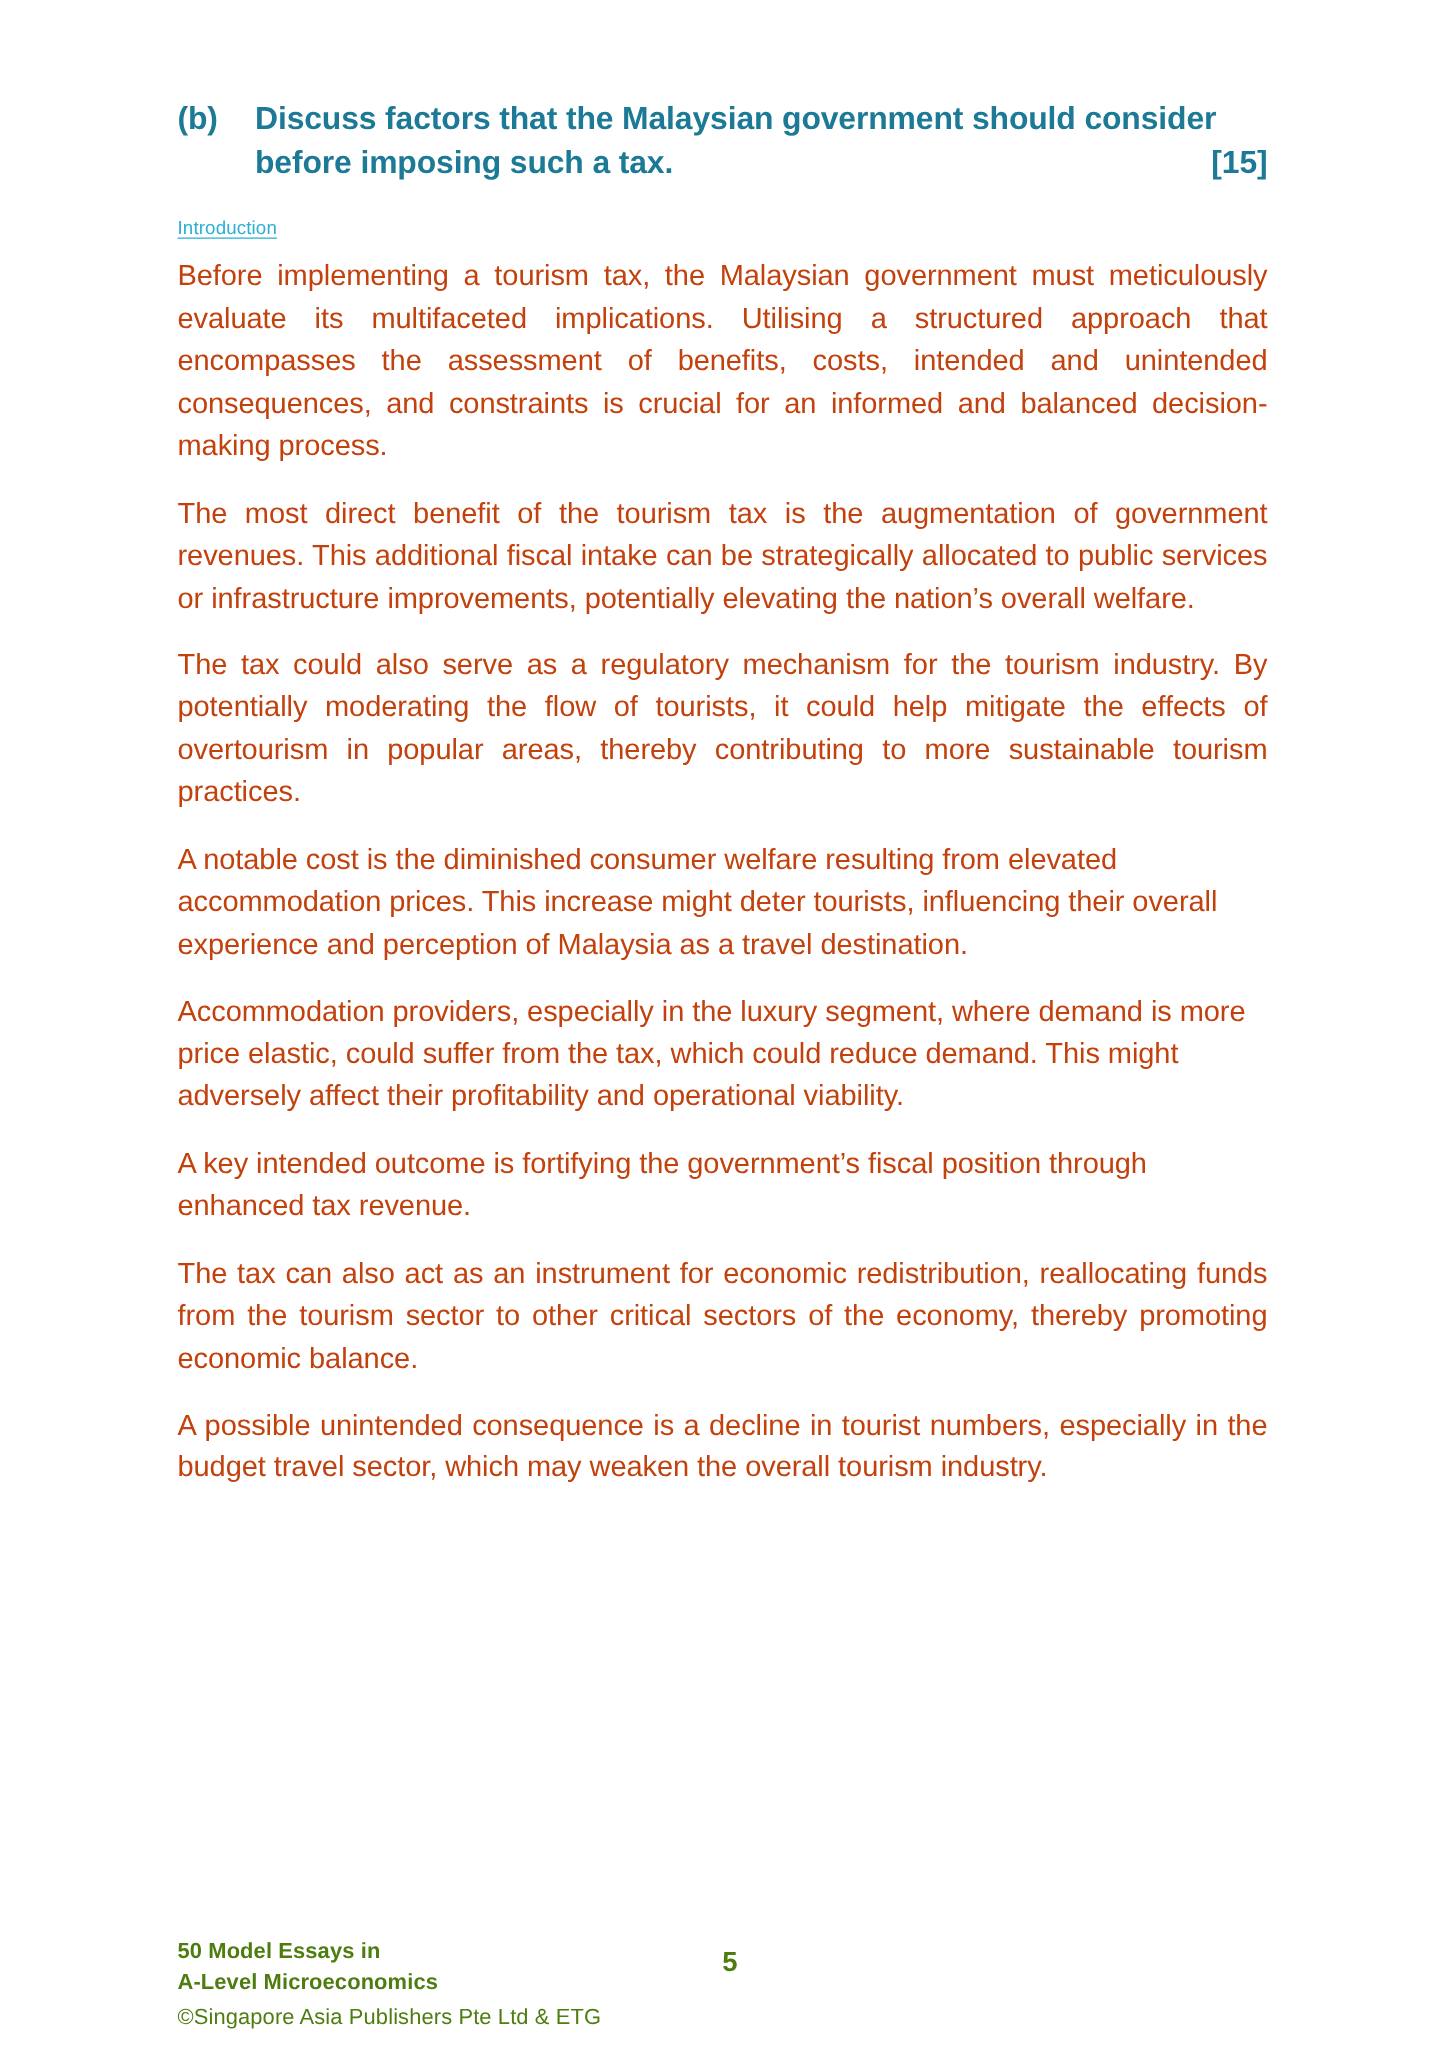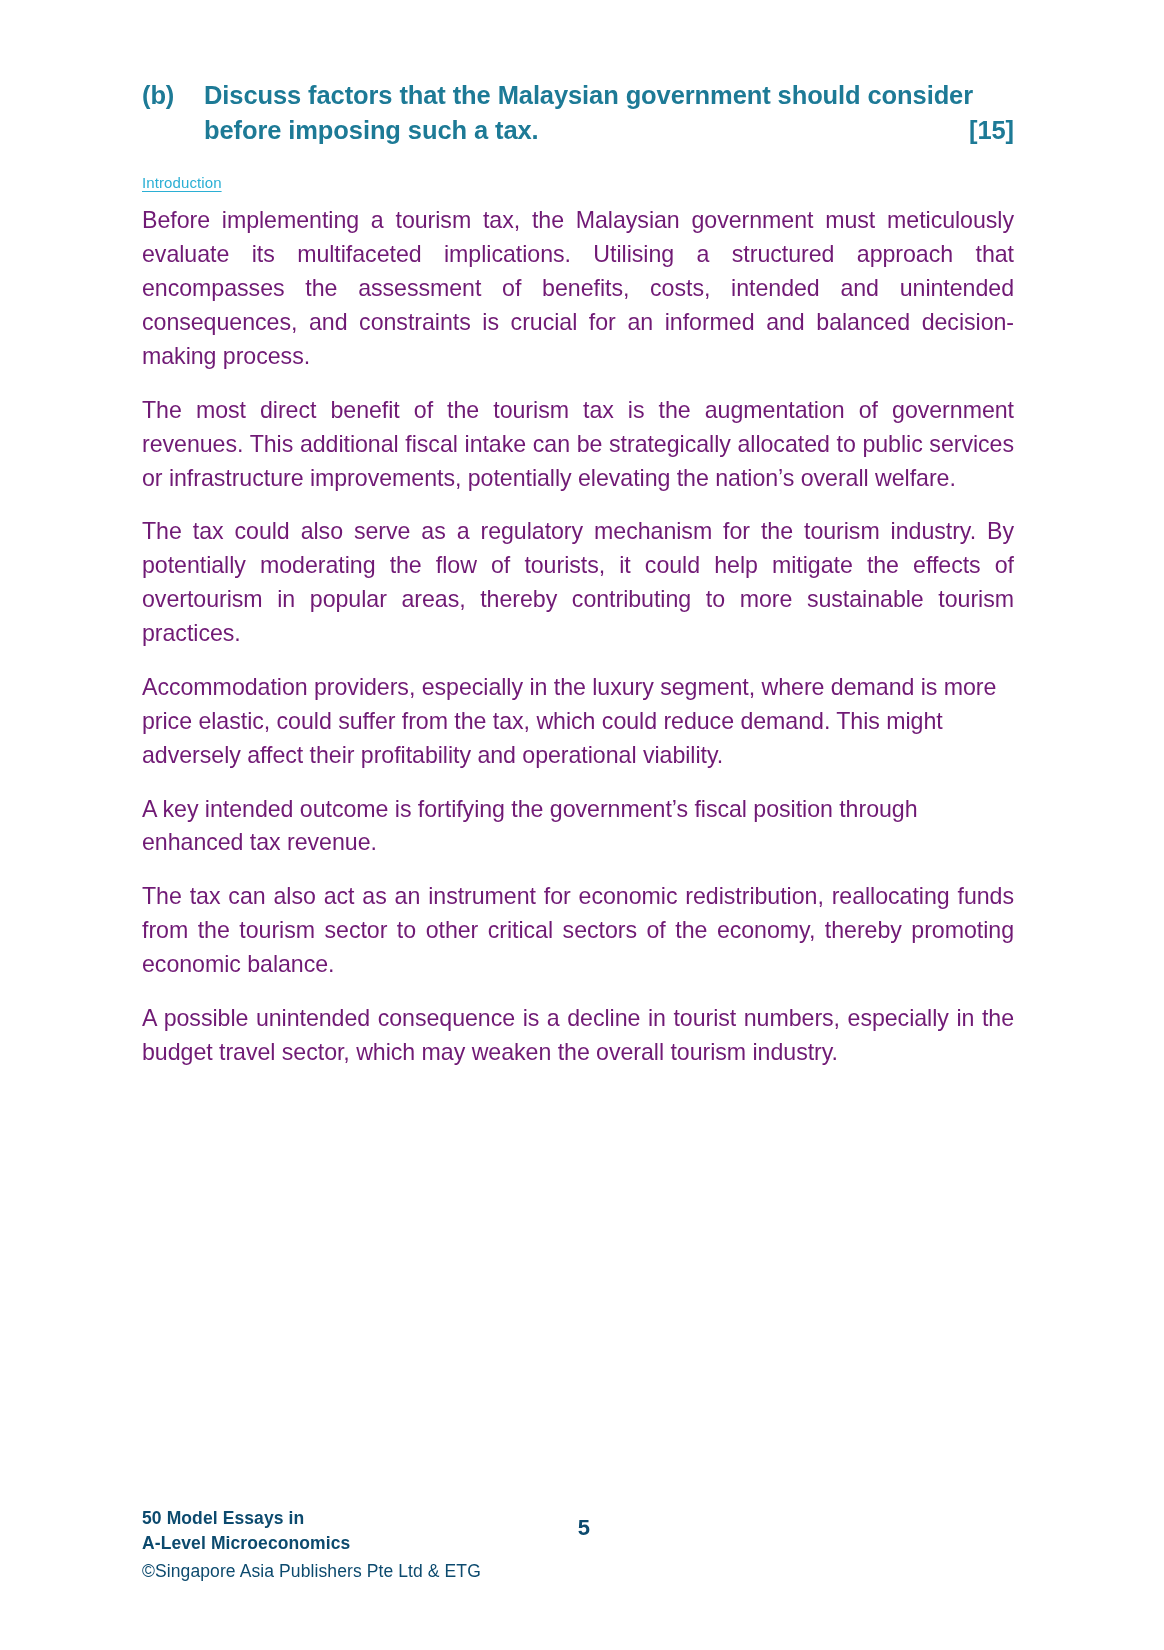--- a/index.html
+++ b/index.html
@@ -68,36 +68,36 @@
     letter-spacing: 0.1px;
   }
   .sec-head-wrap { margin-top: 26px; }
   .sec-head-wrap.first { margin-top: 0; }
 
   
   p.body {
     margin: 0 0 20px 0;
     font-size: 23.2px;
     line-height: 1.46;
-    color: #701a75;
+    color: #c2410c;
     text-align: justify;
     letter-spacing: -0.05px;
   }
   p.body.last { margin-bottom: 12px; }
   p.body.natural { text-align: left; }
 
   
   .footer {
     position: absolute;
     left: 142px;
-    top: 1506px;
+    top: 1548px;
     width: 872px;
     font-size: 17.5px;
     line-height: 1.42;
-    color: #0c4a6e;
+    color: #4d7c0f;
   }
   .footer-row {
     display: flex;
     justify-content: space-between;
     align-items: flex-start;
   }
   .footer-left { }
   .footer-title {
     font-weight: bold;
     letter-spacing: 0.1px;
@@ -131,20 +131,21 @@
       </span>
     </div>
 
     <div class="sec-head-wrap first">
       <span class="sec-head">Introduction</span>
     </div>
     <p class="body">Before implementing a tourism tax, the Malaysian government must meticulously evaluate its multifaceted implications. Utilising a structured approach that encompasses the assessment of benefits, costs, intended and unintended consequences, and constraints is crucial for an informed and balanced decision-making process.</p>
 
     <p class="body">The most direct benefit of the tourism tax is the augmentation of government revenues. This additional fiscal intake can be strategically allocated to public services or infrastructure improvements, potentially elevating the nation’s overall welfare.</p>
     <p class="body">The tax could also serve as a regulatory mechanism for the tourism industry. By potentially moderating the flow of tourists, it could help mitigate the effects of overtourism in popular areas, thereby contributing to more sustainable tourism practices.</p>
+    <p class="body natural">A notable cost is the diminished consumer welfare resulting from elevated accommodation prices. This increase might deter tourists, influencing their overall experience and perception of Malaysia as a travel destination.</p>
     <p class="body natural">Accommodation providers, especially in the luxury segment, where demand is more price elastic, could suffer from the tax, which could reduce demand. This might adversely affect their profitability and operational viability.</p>
 
     <p class="body natural">A key intended outcome is fortifying the government’s fiscal position through enhanced tax revenue.</p>
     <p class="body">The tax can also act as an instrument for economic redistribution, reallocating funds from the tourism sector to other critical sectors of the economy, thereby promoting economic balance.</p>
     <p class="body last">A possible unintended consequence is a decline in tourist numbers, especially in the budget travel sector, which may weaken the overall tourism industry.</p>
 
   </div>
 
   <div class="footer">
     <div class="footer-row">

